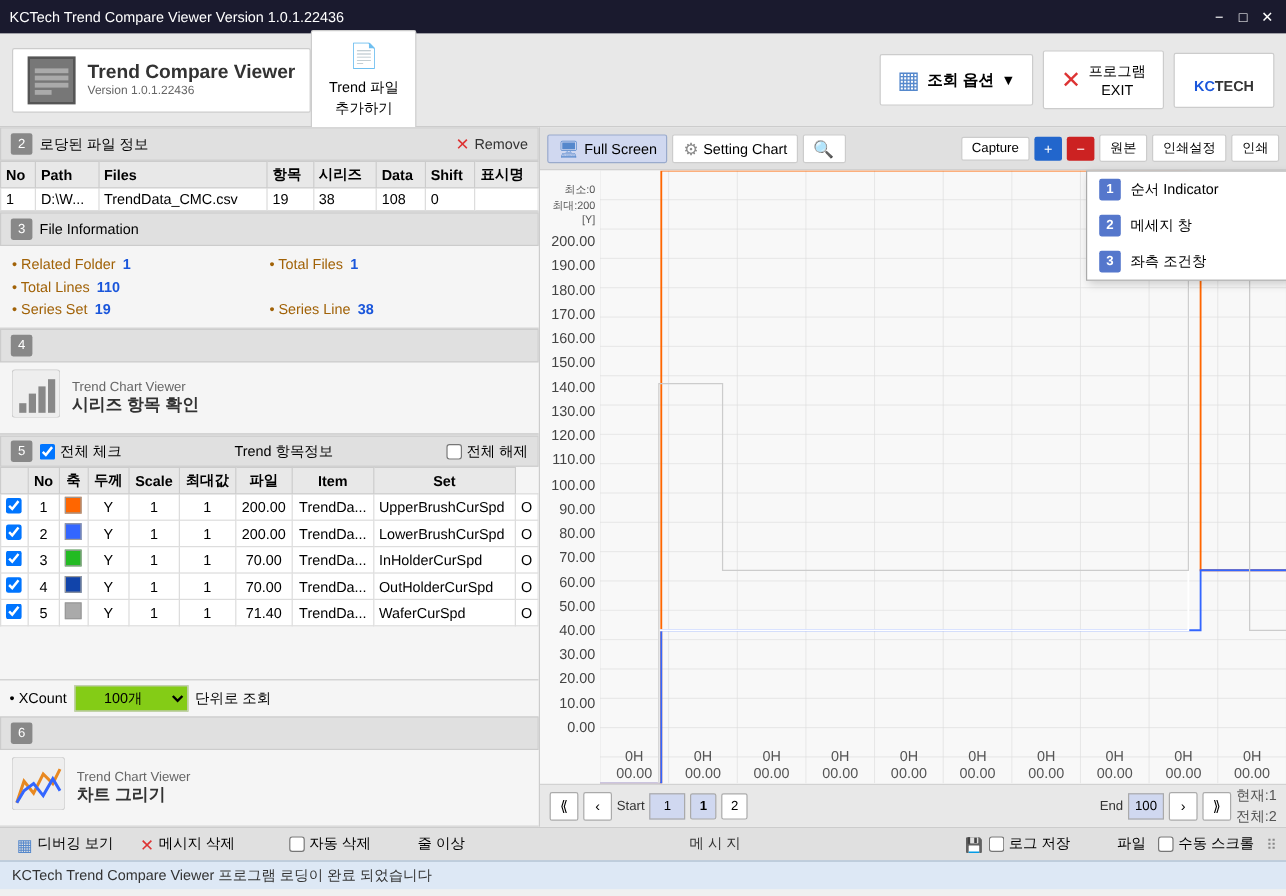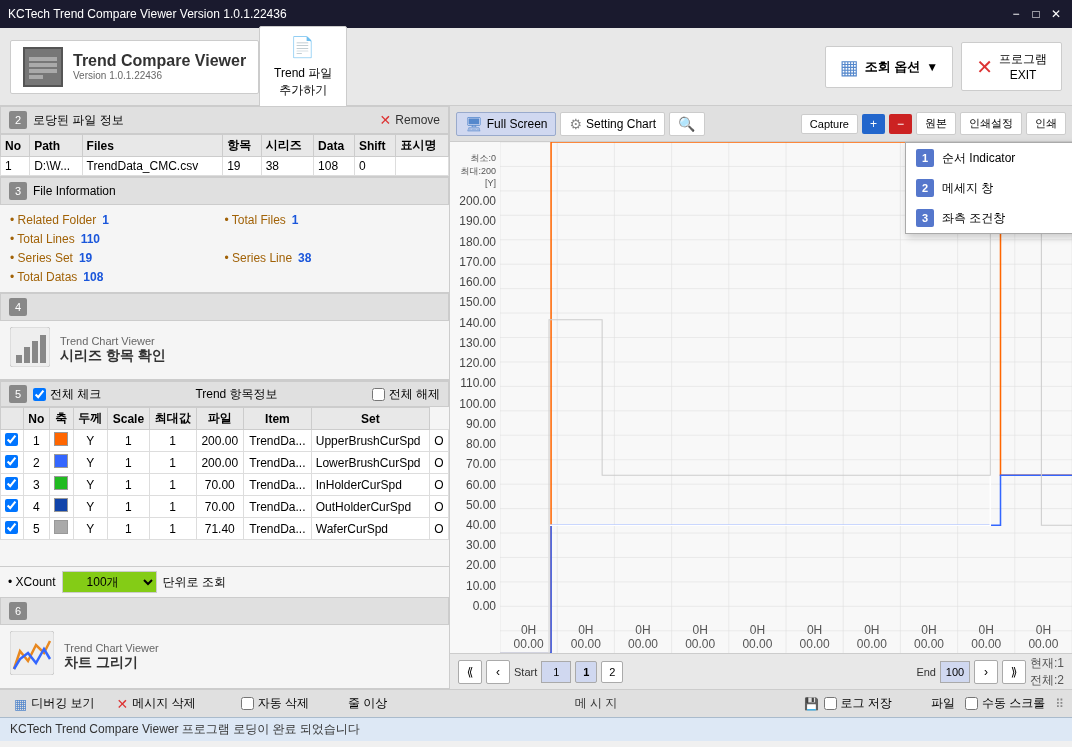--- a/index.html
+++ b/index.html
@@ -378,20 +378,23 @@
     </div>
 
     <div class="exit-btn">
       <span class="exit-icon">✕</span>
       <div style="text-align:center;font-size:11px;">
         <div>프로그램</div>
         <div>EXIT</div>
       </div>
     </div>
 
+    <div class="kctech-logo">
+      <span style="color:#1a56db;font-weight:900;">KC</span><span style="color:#333;font-weight:900;">TECH</span>
+    </div>
   </div>
 </div>
 
 <div class="main-layout">
 
   <div class="left-panel">
 
     <div class="section-wrapper">
       <div class="section-header">
         <div style="display:flex;align-items:center;gap:6px;">
@@ -455,24 +458,20 @@
             <span class="info-value">110</span>
           </div>
           <div style=""></div>
           <div class="info-row">
             <span class="info-label">• Series Set</span>
             <span class="info-value">19</span>
           </div>
           <div class="info-row">
             <span class="info-label">• Series Line</span>
             <span class="info-value">38</span>
-          </div>
-          <div class="info-row">
-            <span class="info-label">• Total Datas</span>
-            <span class="info-value">108</span>
           </div>
         </div>
       </div>
     </div>
 
     <div class="section-wrapper">
       <div class="section-header">
         <div style="display:flex;align-items:center;gap:6px;">
           <div class="section-num">4</div>
         </div>

